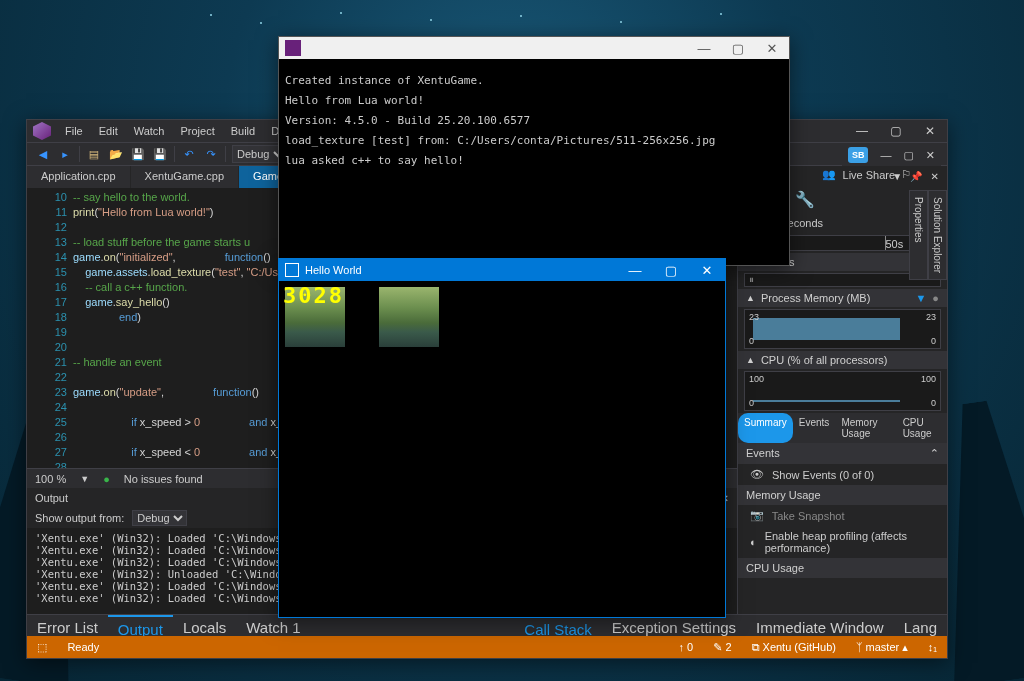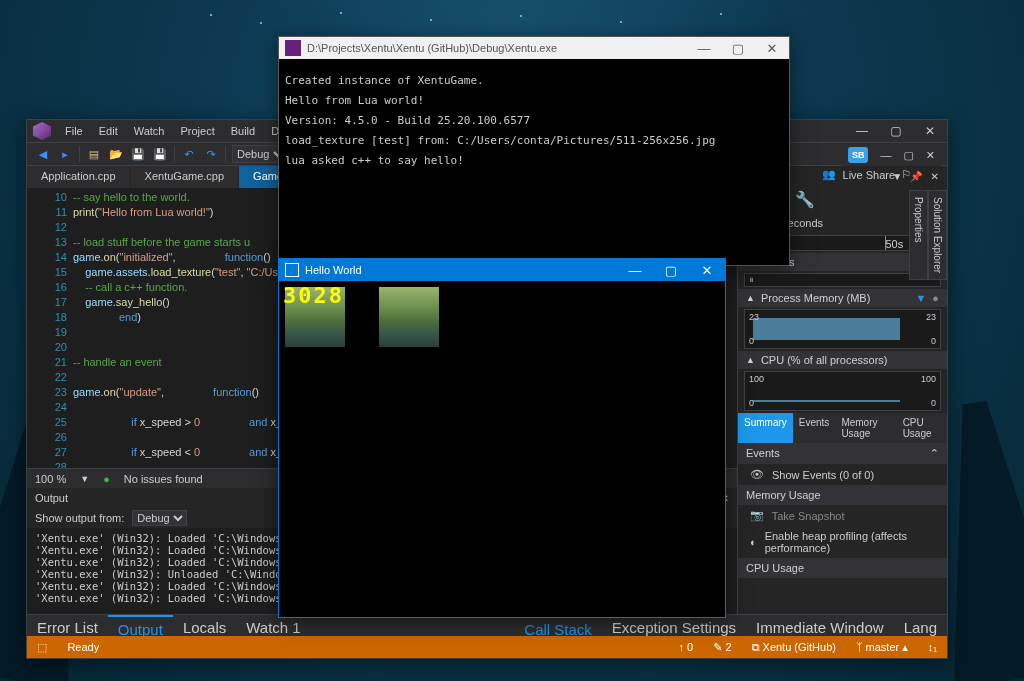--- a/index.html
+++ b/index.html
@@ -58,21 +58,21 @@
   .ruler{height:16px; background:#1a1a1a;margin:2px 6px;position:relative;border:1px solid #3f3f46;}
   .ruler .tick{position:absolute;top:0;bottom:0;width:1px;background:#888;}
   .panel-hdr{ background:#333337; color:#d0d0d0; font-size:11px; padding:3px 8px; display:flex; align-items:center; gap:6px;}
   .panel-hdr .arrow{font-size:9px;}
   .chartbox{ height:40px; margin:2px 6px; position:relative; background:#1a1a1a; border:1px solid #3f3f46;}
   .chartbox .ylab{position:absolute; font-size:9px; color:#ccc;}
   .memfill{ position:absolute; left:8px; top:8px; right:40px; bottom:8px; background:#4a7d9a;}
   .cpufill{ position:absolute; left:8px; right:40px; bottom:8px; height:2px; background:#4a7d9a;}
   .diag-tabs{ display:flex; background:#2d2d30; font-size:10px; color:#ccc;}
   .diag-tabs span{ padding:4px 6px;}
-  .diag-tabs span.active{ background:#1c97ea; color:#fff;}
+  .diag-tabs span.active{ background:#1c97ea; color:#fff;border-radius:10px;}
   .sect-hdr{ background:#333337; font-size:11px; color:#d0d0d0; padding:4px 8px; display:flex; justify-content:space-between;}
   .sect-row{ font-size:11px; color:#ccc; padding:4px 12px; display:flex; align-items:center; gap:8px;}
   .sect-row.dim{color:#888;}
   .side-tabs{ position:absolute; right:0; top:70px; writing-mode:vertical-rl; font-size:10px; color:#ccc; background:#2d2d30;}
   .side-tabs div{padding:6px 3px; border:1px solid #3f3f46;}
 
   .vs-bottom-tabs{ height:22px; background:#2d2d30; display:flex; font-size:15px; color:#ccc; border-top:1px solid #3f3f46;}
   .vs-bottom-tabs span{ padding:4px 10px;}
   .vs-bottom-tabs span.active{ color:#1c97ea; border-top:2px solid #1c97ea;}
   .vs-bottom-tabs .spacer{flex:1;}
@@ -319,21 +319,20 @@
 
   <div class="side-tabs">
     <div>Solution Explorer</div>
     <div>Properties</div>
   </div>
 </div>
 
 <div id="con" class="window">
   <div class="titlebar">
     <div class="ico"></div>
-    <span>D:\Projects\Xentu\Xentu (GitHub)\Debug\Xentu.exe</span>
     <div class="winctl">
       <span>—</span>
       <span>▢</span>
       <span>✕</span>
     </div>
   </div>
   <div class="body" id="conbody">Created instance of XentuGame.
 Hello from Lua world!
 Version: 4.5.0 - Build 25.20.100.6577
 load_texture [test] from: C:/Users/conta/Pictures/511-256x256.jpg

